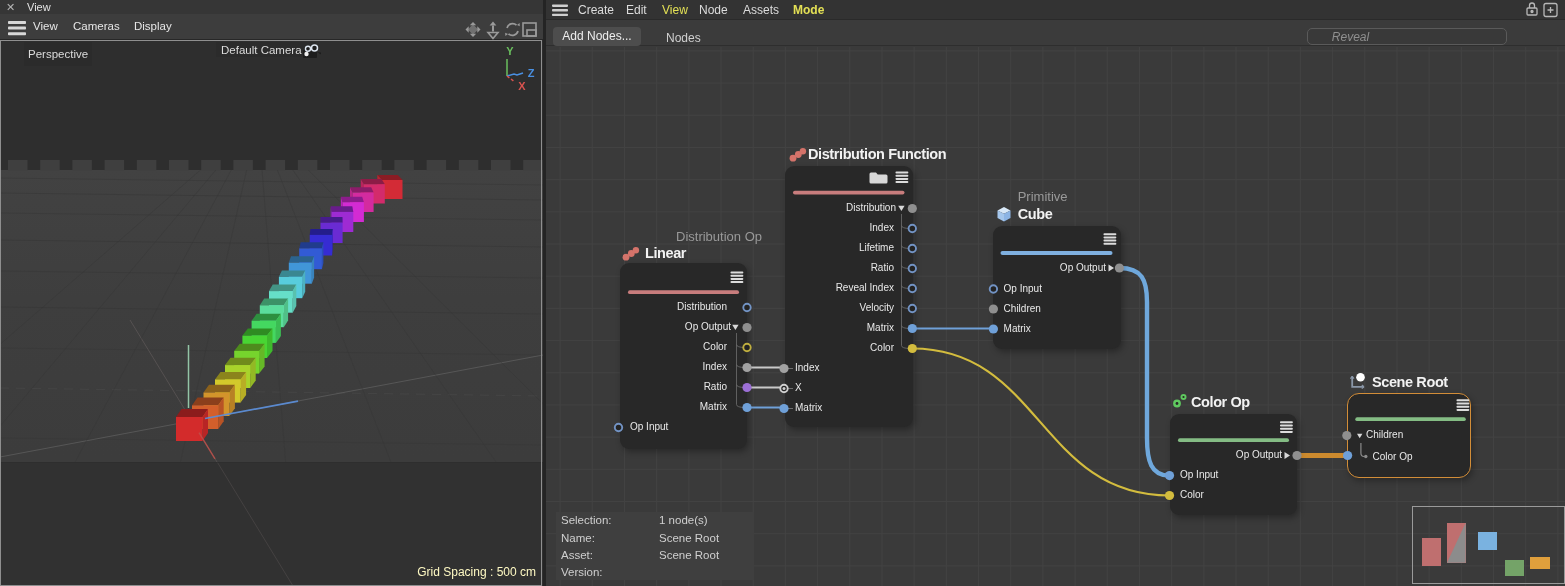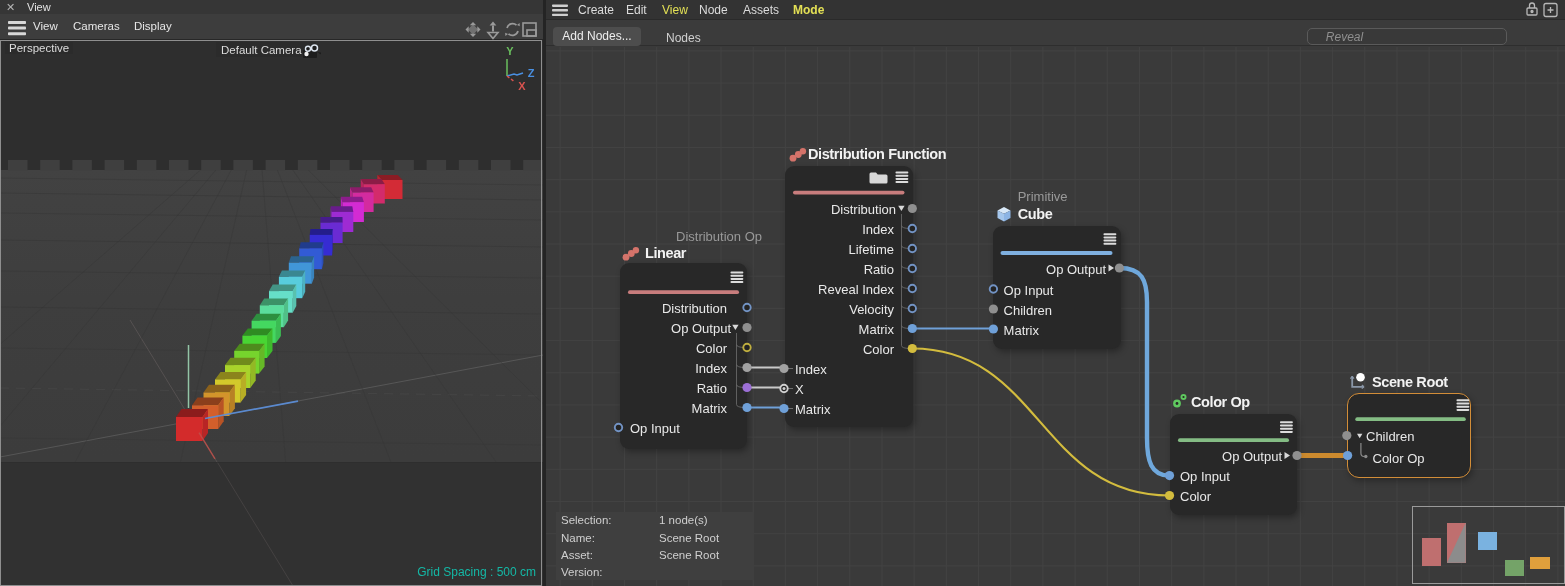--- a/index.html
+++ b/index.html
@@ -13,26 +13,26 @@
 #rmenu{position:absolute;left:546px;top:0;width:1148px;height:19px;background:#333333;color:#dcdcdc}
 #rmenu span{position:absolute;top:3px;font-size:12px}
 #rtool{position:absolute;left:546px;top:19px;width:1019px;height:27px;background:#3b3b3b;border-top:1px solid #2a2a2a;border-bottom:1px solid #2e2e2e}
 #graph{position:absolute;left:546px;top:47px;width:1019px;height:539px;background-color:#3a3a3a;
 background-image:linear-gradient(to right,#424242 1px,transparent 1px),linear-gradient(to bottom,#424242 1px,transparent 1px);
 background-size:32.2px 32.2px;background-position:13.6px 3.4px}
 .node{position:absolute;background:#282828;border-radius:9px;box-shadow:2px 3px 6px rgba(0,0,0,0.3)}
 .node.sel{border:1.8px solid #d28d38;border-radius:12px}
 .nlabel{position:absolute;color:#999999;font-size:13px;white-space:nowrap}
 .ntitle{position:absolute;color:#f2f2f2;font-size:14.5px;font-weight:bold;letter-spacing:-0.4px;white-space:nowrap}
-.plab{position:absolute;color:#e8e8e8;font-size:13px;white-space:nowrap}
+.plab{position:absolute;color:#e8e8e8;font-size:10px;white-space:nowrap}
 .ov{position:absolute;left:0;top:0;pointer-events:none}
 .yellow{color:#e3e055}
 #addnodes{position:absolute;left:553px;top:27px;width:88px;height:19px;background:#4d4d4d;border-radius:4px;color:#ededed;font-size:12px;text-align:center;line-height:18px}
 #nodestab{position:absolute;left:666px;top:31px;color:#d0d0d0;font-size:12px}
-#reveal{position:absolute;left:1306.8px;top:27.9px;width:200px;height:17.5px;border:1px solid #5a5a5a;border-radius:5px;background:#393939;color:#8f8f8f;font-size:12px;font-style:italic;padding-left:18px;line-height:16px}
+#reveal{position:absolute;left:1306.8px;top:27.9px;width:200px;height:17.5px;border:1px solid #5a5a5a;border-radius:5px;background:#393939;color:#8f8f8f;font-size:12px;font-style:italic;padding-left:24px;line-height:16px}
 #infobox{position:absolute;left:556px;top:512px;width:198px;height:68px;background:#3f3f3f}
 .irow{position:absolute;font-size:11.5px;color:#cfcfcf;white-space:nowrap}
 .ilab{font-weight:normal}
 #minimap{position:absolute;left:1412px;top:505.9px;width:153px;height:78.4px;border:1.5px solid #9a9a9a}
 .mrect{position:absolute}
 #vplabels div{position:absolute;color:#dcdcdc;font-size:11.5px}
 </style></head><body>
 <div id="stage">
 
   <div id="ltitle">
@@ -196,30 +196,30 @@
       <line x1="188.5" y1="345" x2="188.5" y2="408" stroke="#93c4a6" stroke-width="1.5"></line>
 <text x="510" y="55" fill="#6abf5e" font-size="11" font-weight="bold" text-anchor="middle">Y</text>
       <line x1="507" y1="59" x2="507" y2="76" stroke="#6abf5e" stroke-width="1.5"></line>
       <path d="M507,76 L514,74 L517,75 L523,73" stroke="#4a90e2" stroke-width="1.5" fill="none"></path>
       <text x="531" y="77" fill="#4a90e2" font-size="11" font-weight="bold" text-anchor="middle">Z</text>
       <path d="M507,76 L515,82" stroke="#d9534f" stroke-width="1.5" stroke-dasharray="3 2" fill="none"></path>
       <text x="522" y="90" fill="#d9534f" font-size="11" font-weight="bold" text-anchor="middle">X</text>
 <rect x="0.5" y="40.5" width="541" height="545" fill="none" stroke="#8f8f8f" stroke-width="1"></rect>
 </svg>
   <div id="vplabels">
-    <div style="left:5px;top:42px;background:#2b2b2bcc;padding:0 4px">Perspective</div>
+    <div style="left:24px;top:42px;background:#2b2b2bcc;padding:6px 4px">Perspective</div>
     <div style="left:216px;top:42px;background:#2b2b2bcc;padding:1.5px 5px 1.5px 5px;width:100px">Default Camera</div>
     <svg width="20" height="14" style="position:absolute;left:303px;top:44px">
         <rect x="0" y="6" width="14" height="8" rx="1" fill="#1d1d1d"></rect>
         <circle cx="5" cy="4.7" r="2.5" fill="#1d1d1d" stroke="#dce4ee" stroke-width="1.4"></circle>
         <circle cx="11.5" cy="4" r="3" fill="#1d1d1d" stroke="#dce4ee" stroke-width="1.5"></circle>
         <circle cx="3.5" cy="10" r="2.2" fill="#f0f0f0"></circle>
         <path d="M14,8 l4,2.5 v-2 z" fill="#1d1d1d"></path>
       </svg>
-    <div style="left:auto;right:1029px;top:565px;color:#14b8a6;font-size:12px">Grid Spacing : 500 cm</div>
+    <div style="left:auto;right:1029px;top:565px;color:#fef9c3;font-size:12px">Grid Spacing : 500 cm</div>
   </div>
   <div id="divider"></div>
 
   <div id="rmenu">
     <svg width="30" height="19" style="position:absolute;left:6px;top:0">
         <rect x="0" y="4.5" width="16" height="2.4" rx="0.8" fill="#cfcfcf"></rect>
         <rect x="0" y="9.1" width="16" height="2.4" rx="0.8" fill="#cfcfcf"></rect>
         <rect x="0" y="13.7" width="16" height="2.4" rx="0.8" fill="#cfcfcf"></rect>
       </svg>
     <span style="left:32px">Create</span>

